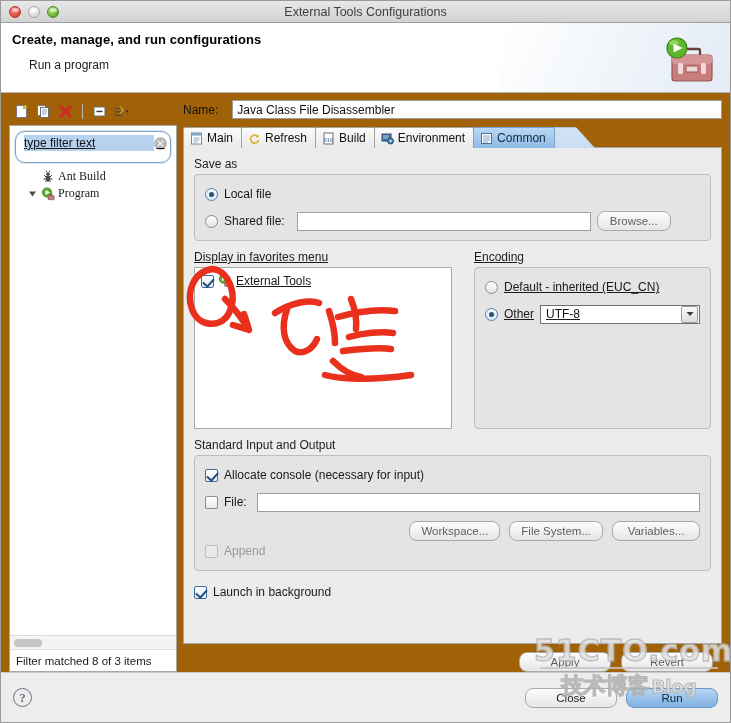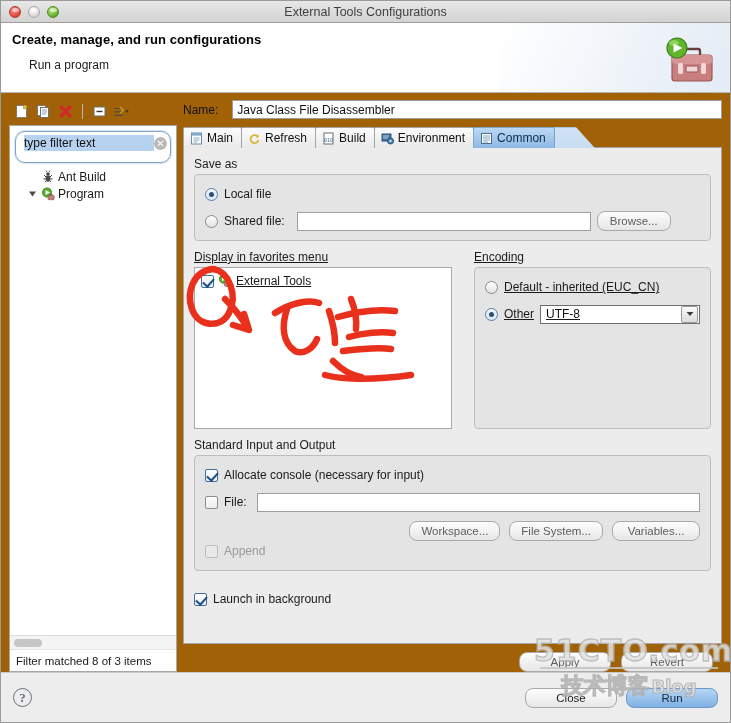--- a/index.html
+++ b/index.html
@@ -78,32 +78,32 @@
   .tool-btn { width:17px; height:17px; display:flex; align-items:center; justify-content:center; cursor:default; }
   .tool-sep { width:1px; height:15px; background:#b6b6b6; margin:0 3px; }
   .tree-box {
     flex:1 1 auto; background:#fff; border:1px solid #a7a7a7;
     display:flex; flex-direction:column; min-height:0; position:relative;
   }
   .filter-wrap { padding:5px 5px 3px 5px; }
   .filter-field {
     height:32px; border:1px solid #7da4c9; border-radius:10px;
     background:#fff; display:flex; align-items:center;
-    padding:0 3px 8px 8px; box-shadow:0 0 0 1px rgba(125,164,201,.28);
+    padding:0 3px 8px 8px; box-shadow:0 0 0 1px rgba(125,164,201,.28);text-decoration:underline;
   }
   .filter-text {
     flex:1; font-size:12px; color:#111;
     background:#b6d2ef; padding:1px 1px 1px 0;
   }
   .filter-clear {
     width:13px; height:13px; border-radius:50%; background:#b9b9b9;
     color:#fff; font-size:10px; line-height:13px; text-align:center;
     font-family:"DejaVu Sans", sans-serif; flex:0 0 13px; cursor:default;
   }
-  .tree { flex:1 1 auto; overflow:hidden; padding-top:2px; position:relative; }
+  .tree { flex:1 1 auto; overflow:hidden; padding-top:2px; position:relative;font-family:Liberation Serif, serif; }
   .tree-row {
     height:17px; display:flex; align-items:center; gap:3px;
     font-size:12px; white-space:nowrap; padding-left:4px;
   }
   .tree-row.selected { background:#d3d3d3; }
   .tw { width:12px; display:flex; justify-content:center; align-items:center; flex:0 0 12px; }
   .indent-1 { padding-left:16px; }
   .indent-2 { padding-left:32px; }
   .hscroll-area { height:14px; border-top:1px solid #dcdcdc; background:#f4f4f4; padding:3px 4px; }
   .hscroll-thumb { width:28px; height:8px; border-radius:4px; background:#c6c6c6; }
@@ -503,21 +503,21 @@
               <span class="btn" style="min-width:93px">File System...</span>
               <span class="btn" style="min-width:88px">Variables...</span>
             </div>
             <div class="ctl-row">
               <span class="checkbox disabled"></span>
               <span class="label-disabled">Append</span>
             </div>
           </div>
         </div>
 
-        <div class="ctl-row" style="margin-top:9px">
+        <div class="ctl-row" style="margin-top:2px">
           <span class="checkbox on"></span>
           <span>Launch in background</span>
         </div>
 
       </div>
 
       <div class="footer-btns">
         <span class="btn" style="min-width:92px">Apply</span>
         <span class="btn" style="min-width:92px">Revert</span>
       </div>

